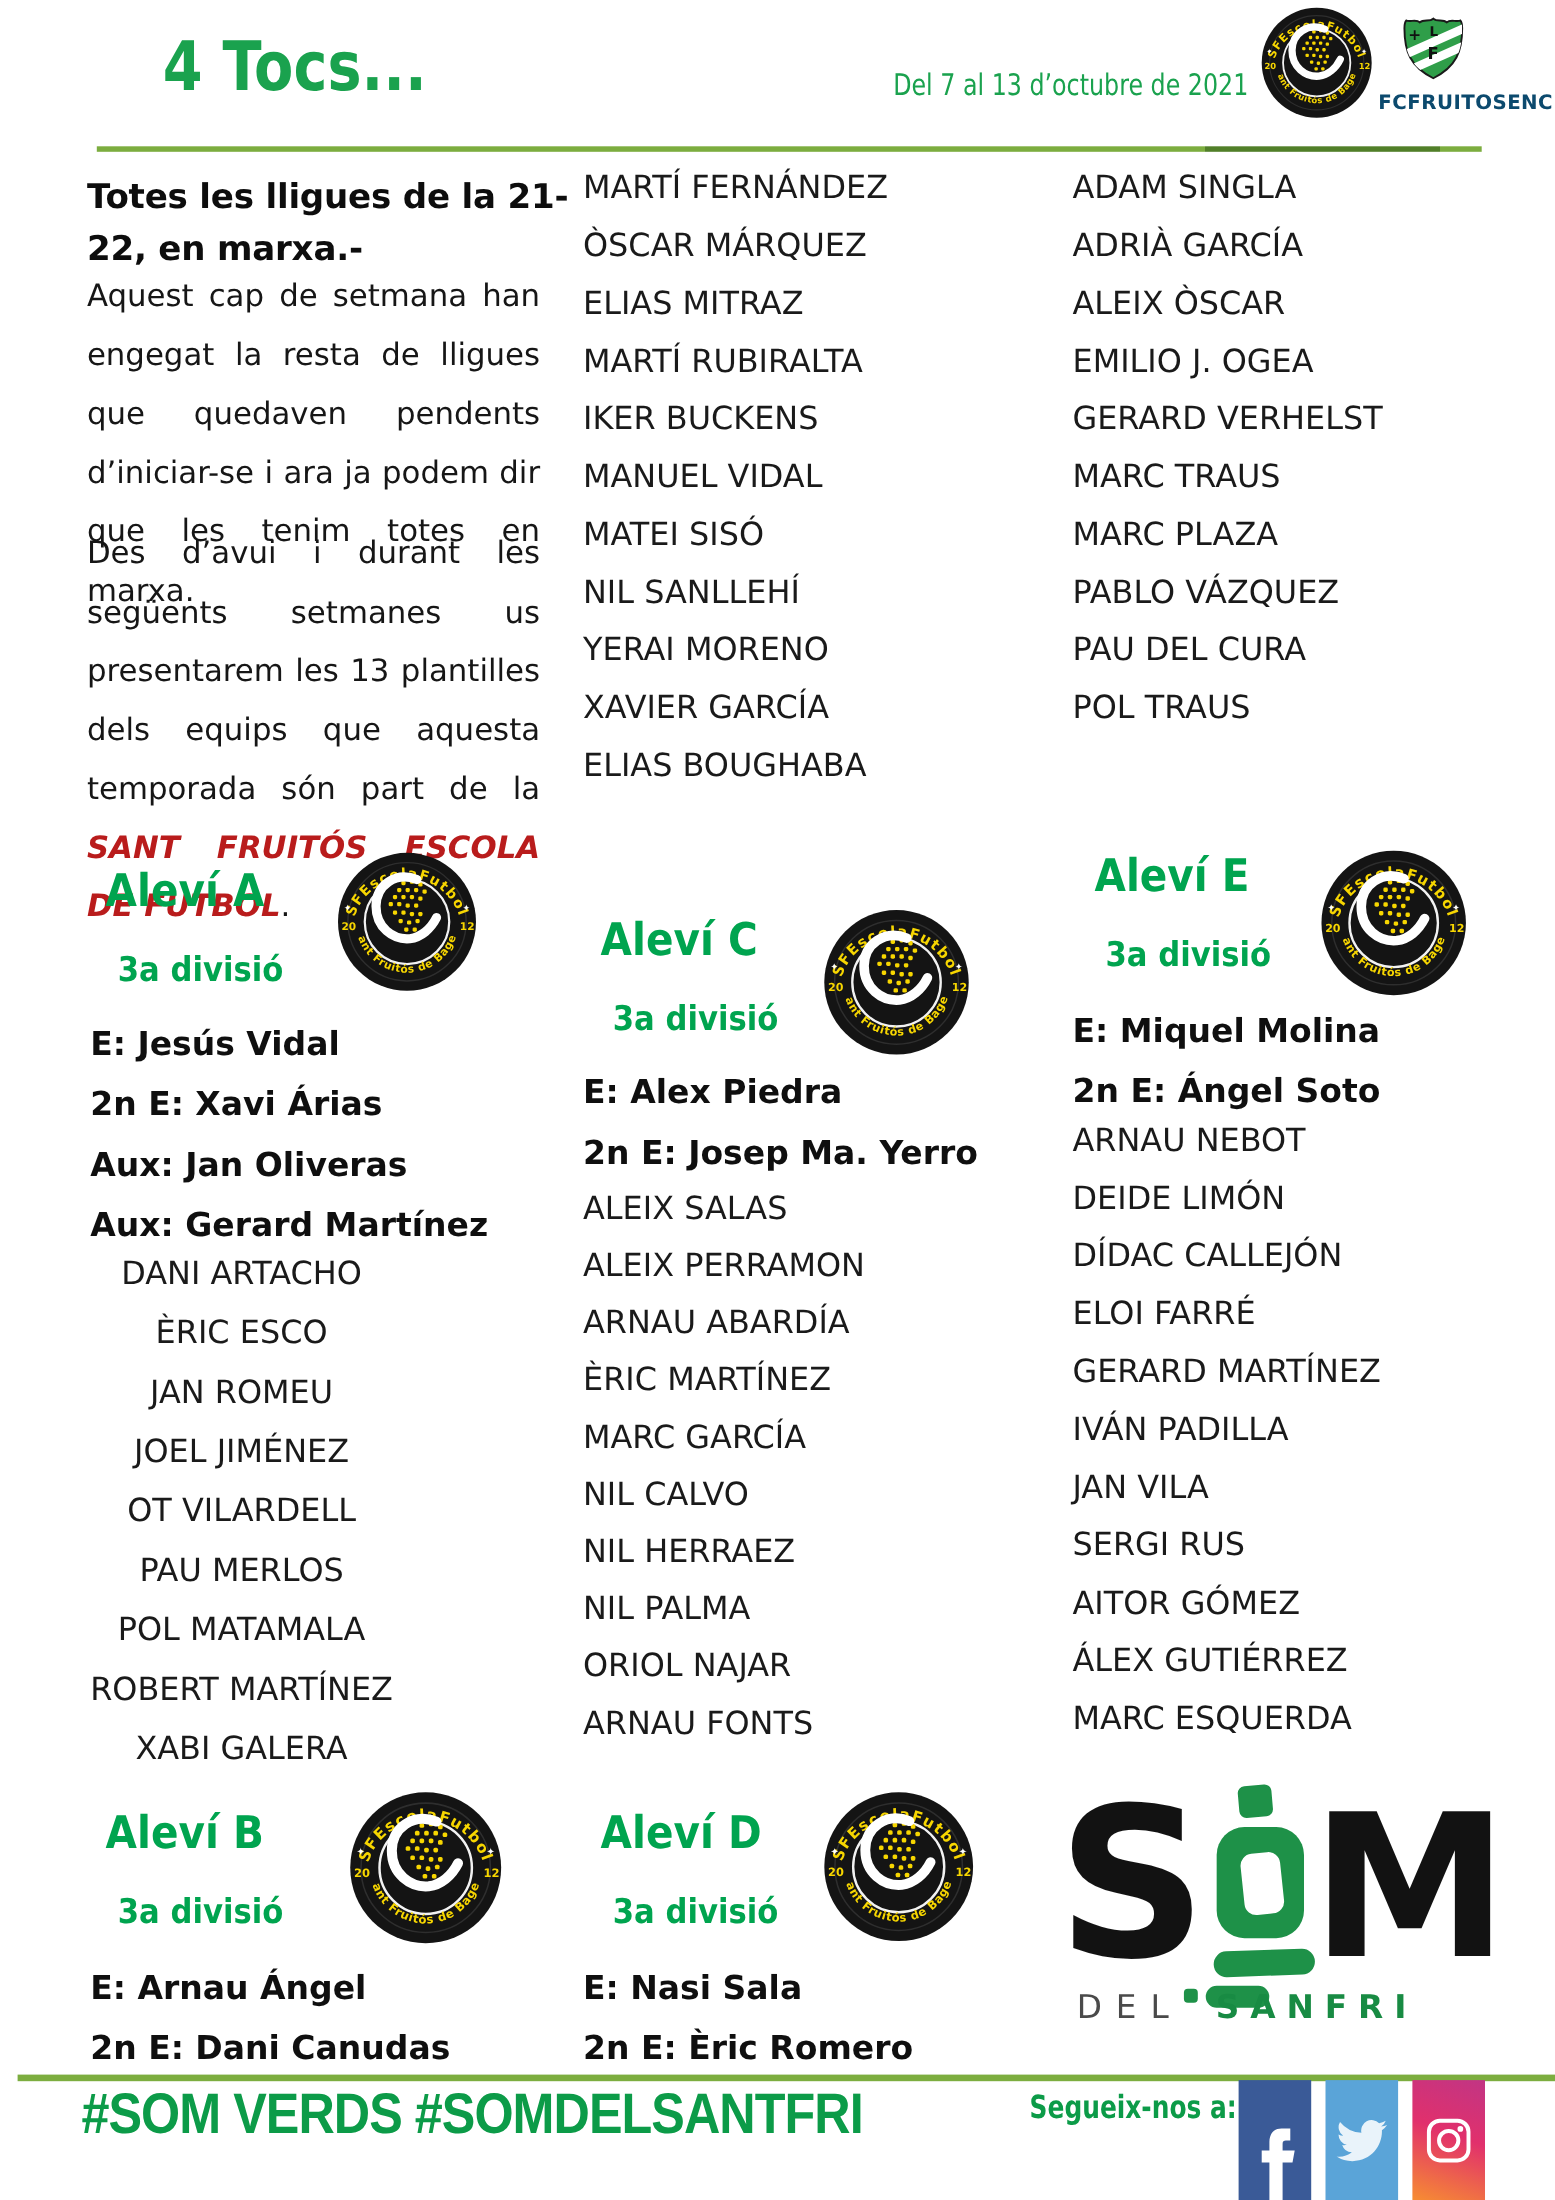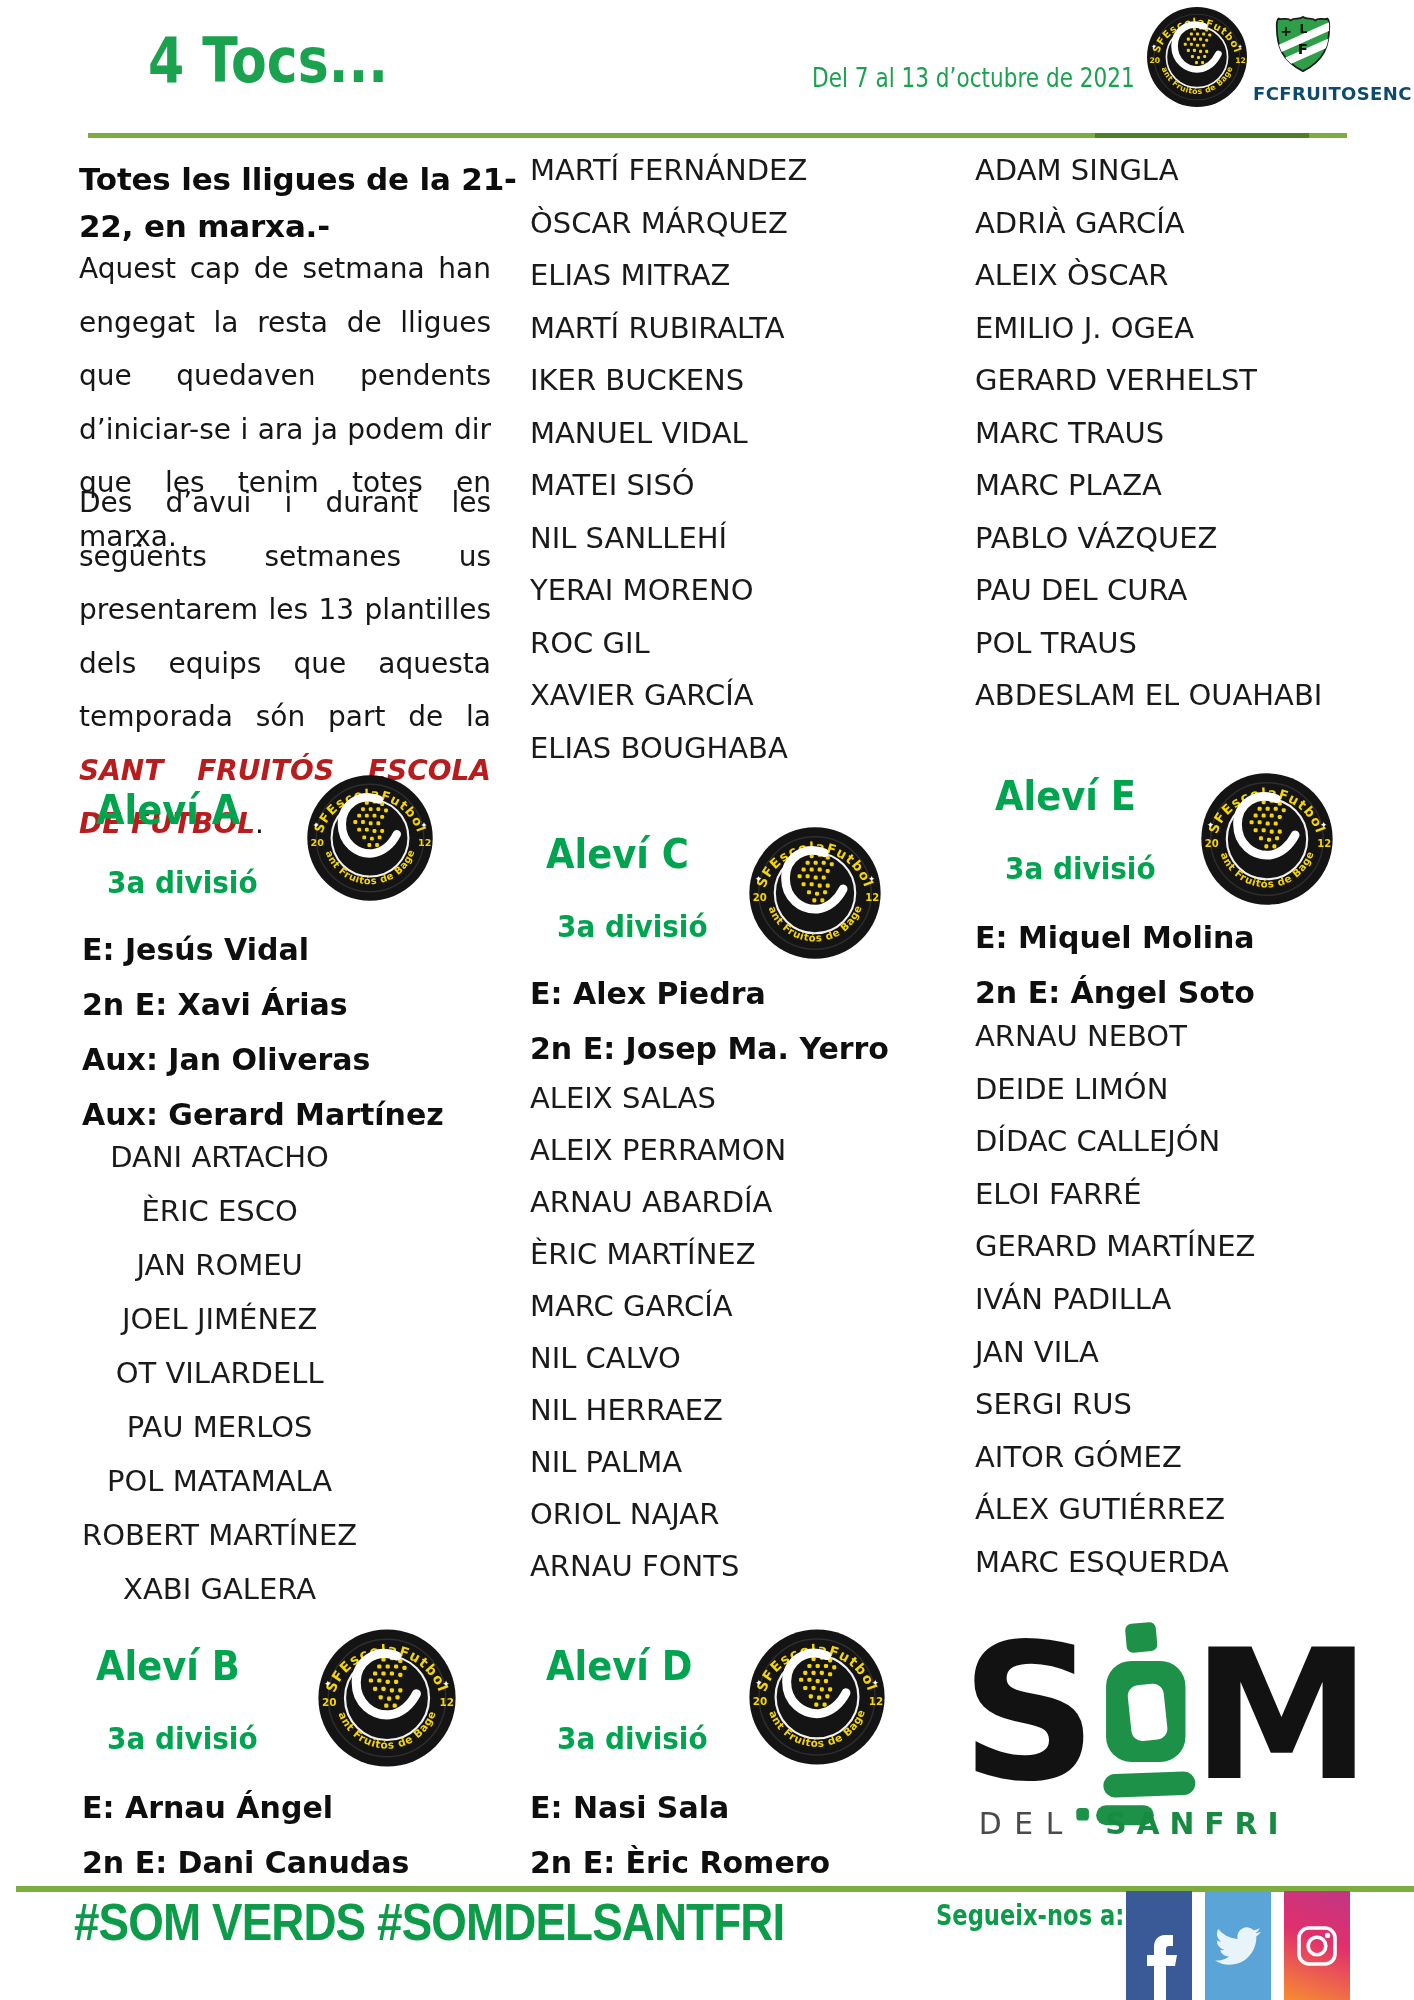--- a/index.html
+++ b/index.html
@@ -180,36 +180,34 @@
   <ul class="roster roster-mid">
       <li>MARTÍ FERNÁNDEZ</li>
       <li>ÒSCAR MÁRQUEZ</li>
       <li>ELIAS MITRAZ</li>
       <li>MARTÍ RUBIRALTA</li>
       <li>IKER BUCKENS</li>
       <li>MANUEL VIDAL</li>
       <li>MATEI SISÓ</li>
       <li>NIL SANLLEHÍ</li>
       <li>YERAI MORENO</li>
-      <li>ROC GIL</li>
       <li>XAVIER GARCÍA</li>
       <li>ELIAS BOUGHABA</li>
     </ul>
   <ul class="roster roster-right">
       <li>ADAM SINGLA</li>
       <li>ADRIÀ GARCÍA</li>
       <li>ALEIX ÒSCAR</li>
       <li>EMILIO J. OGEA</li>
       <li>GERARD VERHELST</li>
       <li>MARC TRAUS</li>
       <li>MARC PLAZA</li>
       <li>PABLO VÁZQUEZ</li>
       <li>PAU DEL CURA</li>
       <li>POL TRAUS</li>
-      <li>ABDESLAM EL OUAHABI</li>
     </ul>
 
   <section class="team team-a">
     <h3 class="t-name">Aleví A</h3>
     <div class="t-div">3a divisió</div>
     <svg class="t-logo" viewBox="0 0 100 100">
         <use href="#escola-logo"></use>
       </svg>
     <ul class="staff">
         <li>E: Jesús Vidal</li>

